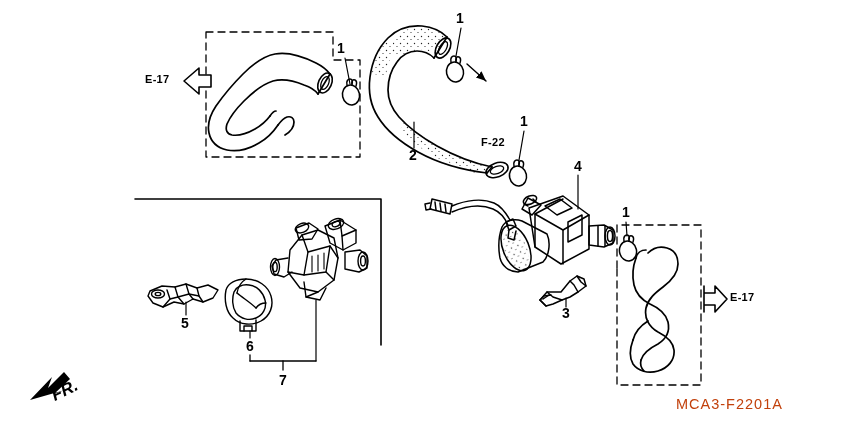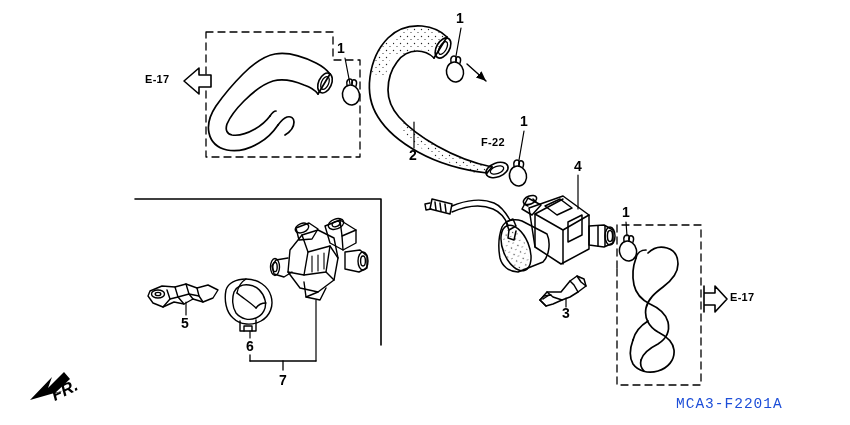--- a/index.html
+++ b/index.html
@@ -41,23 +41,23 @@
   }
   .fr-label {
     font-size: 17px;
     font-weight: bold;
     font-style: italic;
     transform: rotate(-26deg);
     transform-origin: left bottom;
   }
   .caption {
     position: absolute;
-    font-family: Liberation Mono, monospace;
+    font-family: Liberation Sans, sans-serif;
     font-size: 14.5px;
-    color: #1d4ed8;
+    color: #c2410c;
     letter-spacing: 1px;
     white-space: nowrap;
   }
 </style>
 </head>
 <body>
 
 <div id="page">
 
   <svg id="art" viewBox="0 0 850 425" xmlns="http://www.w3.org/2000/svg">

